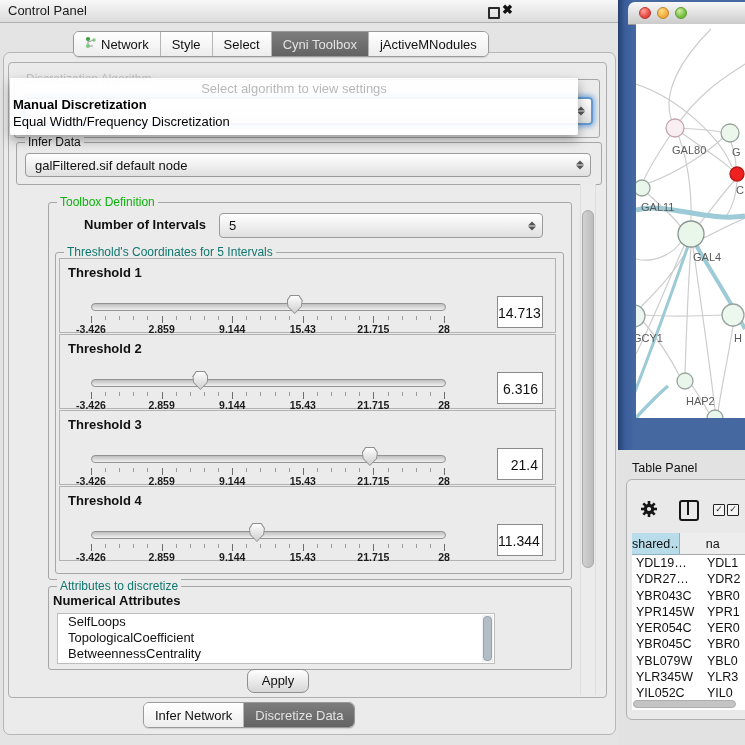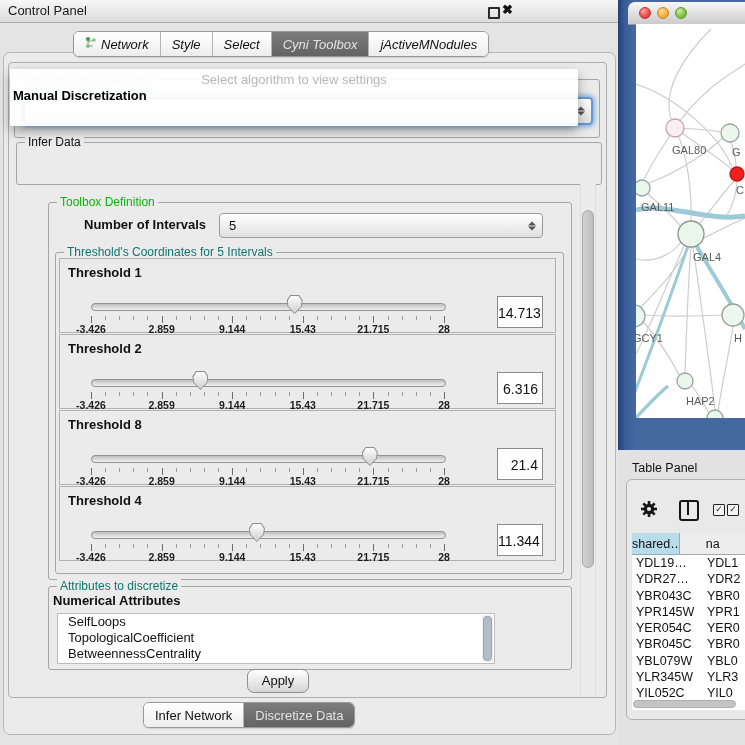--- a/index.html
+++ b/index.html
@@ -15,21 +15,21 @@
   .close-btn{left:502px;top:2px;font-size:13px;font-weight:bold;color:#111;}
 
   .outer-panel{left:3px;top:52px;width:611px;height:681px;background:#ebebeb;
                border:1px solid #b6b6b6;border-radius:7px;}
   .inner-panel{left:8px;top:62px;width:597px;height:634px;background:#ebebeb;
                border:1px solid #aeaeae;border-radius:4px;}
 
   
   .seg{display:flex;height:24px;border:1px solid #999;border-radius:6px;overflow:hidden;
        background:#fff;z-index:6;box-shadow:0 1px 1px rgba(0,0,0,.12);}
-  .top-tabs{left:73px;top:31px;font-style:italic;}
+  .top-tabs{left:73px;top:31px;}
   .bottom-tabs{left:143px;top:702px;}
   .tab{display:flex;align-items:center;gap:4px;padding:0 11px;font-size:13px;color:#111;
        background:linear-gradient(#ffffff,#ededed);border-right:1px solid #b5b5b5;white-space:nowrap;}
   .tab:last-child{border-right:none;}
   .tab.sel{background:linear-gradient(#7d7d7d,#636363);color:#e3e3e3;}
 
   
   .group{position:absolute;border:1px solid #a6a6a6;border-radius:3px;}
   .group-label{position:absolute;top:-8px;left:8px;background:#ebebeb;padding:0 3px;font-size:12px;line-height:14px;}
   .lbl-green{color:#0db30d;}
@@ -41,21 +41,21 @@
          background:linear-gradient(#ffffff,#e0e0e0);display:flex;align-items:center;
          font-size:13px;padding-left:9px;box-sizing:border-box;}
   .combo .spin{position:absolute;right:6px;top:50%;transform:translateY(-50%);width:8px;}
   .spin:before,.spin:after{content:"";display:block;width:0;height:0;border-left:4px solid transparent;
          border-right:4px solid transparent;margin:1px 0;}
   .spin:before{border-bottom:4px solid #555;}
   .spin:after{border-top:4px solid #555;}
   .combo.focus{border:2px solid #649ad0;box-shadow:0 0 5px 2px rgba(100,155,215,.75);}
 
   
-  .popup{left:10px;top:69px;width:568px;height:57px;background:rgba(255,255,255,.93);
+  .popup{left:10px;top:78px;width:568px;height:57px;background:rgba(255,255,255,.93);
          box-shadow:0 5px 12px rgba(0,0,0,.35);z-index:7;border-radius:0 0 2px 2px;}
   .popup-hint{text-align:center;font-size:13px;color:#b8b8b8;padding-top:3px;}
   .popup-item{font-size:13px;color:#000;padding:0 3px;line-height:17px;}
 
   
   .tbox{position:absolute;left:59px;width:497px;height:75px;background:#ebebeb;border:1px solid #b2b2b2;box-sizing:border-box;}
   .tlabel{position:absolute;left:8px;top:6px;font-size:13px;font-weight:bold;}
   .track{position:absolute;left:31px;top:44px;width:353px;height:6px;border:1px solid #939393;
          border-radius:4px;background:linear-gradient(#bfbfbf,#f0f0f0);}
   .thumb{position:absolute;top:36px;width:16px;height:19px;
@@ -156,25 +156,30 @@
     <span class="group-label lbl-faded">Discretization Algorithm</span>
     <div class="combo focus" style="left:8px;top:17px;width:570px;height:28px;">
         <span class="spin"></span>
       </div>
   </div>
 
   <div class="abs popup">
     <div class="popup-hint">Select algorithm to view settings</div>
     <div id="popup-items">
         <div class="popup-item" style="font-weight: bold;">Manual Discretization</div>
+        <div class="popup-item">Equal Width/Frequency Discretization</div>
       </div>
   </div>
 
   <div class="group" style="left:16px;top:142px;width:584px;height:41px;">
     <span class="group-label">Infer Data</span>
+    <div class="combo" style="left:8px;top:10px;width:566px;height:24px;">
+      <span>galFiltered.sif default node</span>
+      <span class="spin"></span>
+    </div>
   </div>
 
   <div class="group" style="left:48px;top:202px;width:522px;height:376px;">
     <span class="group-label lbl-green">Toolbox Definition</span>
     <span class="abs" style="left:35px;top:14px;font-size:13px;font-weight:bold;">Number of Intervals</span>
     <div class="combo" style="left:170px;top:10px;width:324px;height:25px;">
       <span>5</span>
       <span class="spin"></span>
     </div>
   </div>
@@ -261,21 +266,21 @@
         <span class="tick-label" style="left: 172.2px;">9.144</span>
         <span class="tick-label" style="left: 242.8px;">15.43</span>
         <span class="tick-label" style="left: 313.4px;">21.715</span>
         <span class="tick-label" style="left: 384px;">28</span>
         <div class="thumb" style="left: 132.43px;">
           <div class="thumb-i"></div>
         </div>
         <div class="vbox">6.316</div>
       </div>
       <div class="tbox abs" style="top: 410px;">
-        <div class="tlabel">Threshold 8</div>
+        <div class="tlabel">Threshold 3</div>
         <div class="track"></div>
         <div class="ticks">
           <div class="tick major" style="left: 0%;"></div>
           <div class="tick" style="left: 4%;"></div>
           <div class="tick" style="left: 8%;"></div>
           <div class="tick" style="left: 12%;"></div>
           <div class="tick" style="left: 16%;"></div>
           <div class="tick major" style="left: 20%;"></div>
           <div class="tick" style="left: 24%;"></div>
           <div class="tick" style="left: 28%;"></div>

